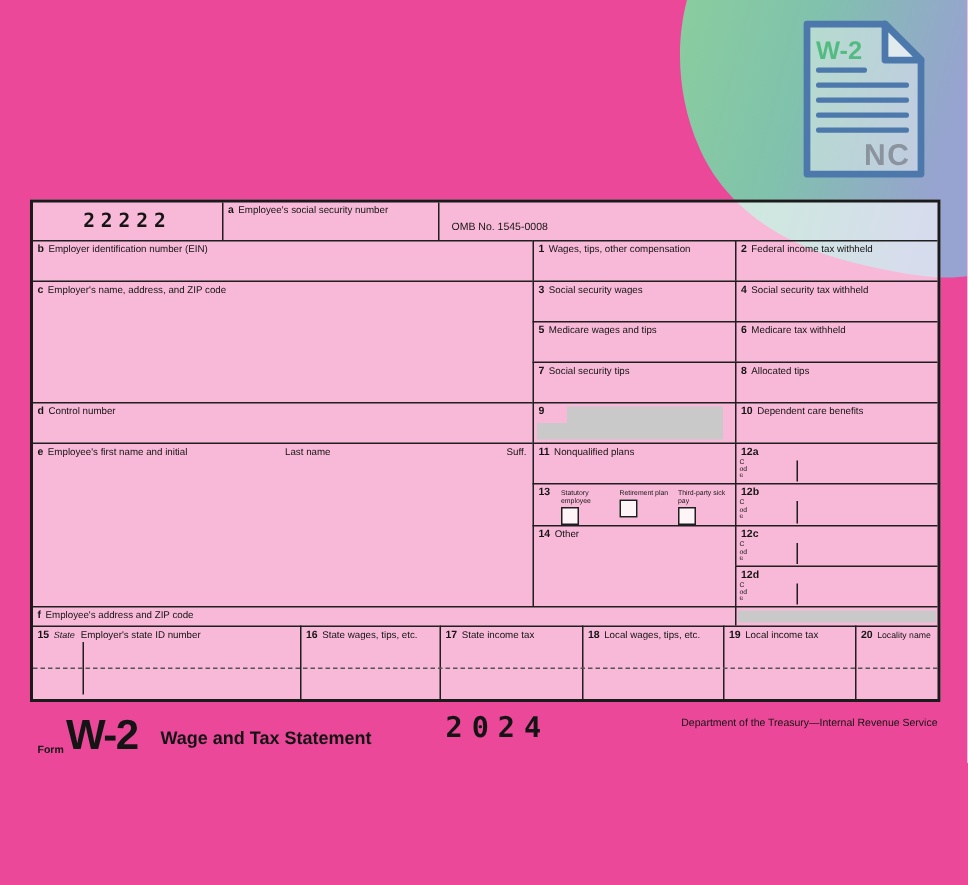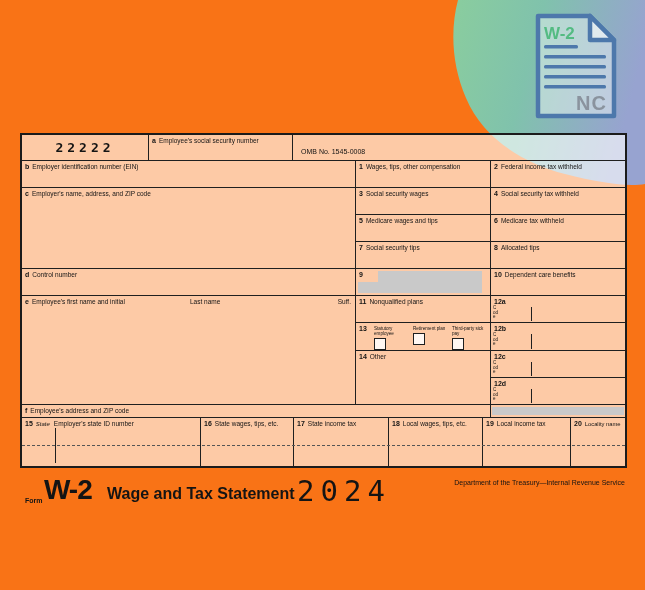--- a/index.html
+++ b/index.html
@@ -1,16 +1,16 @@
 <!DOCTYPE html>
 <html><head>
 <meta charset="utf-8">
 <style>
   html,body{margin:0;padding:0;background:#ffffff;}
-  .page{position:relative;width:645px;height:590px;background:#f97316;overflow:hidden;
+  .page{position:relative;width:645px;height:590px;background:#ec4899;overflow:hidden;
         font-family:"Liberation Sans",sans-serif;color:#141414;}
   svg{display:block;}
 
   
   .w2form{position:absolute;left:20px;top:133px;width:607px;height:335px;
           border:2px solid #1b1b1b;background:rgba(255,255,255,0.62);box-sizing:border-box;}
   .cell{position:absolute;box-sizing:border-box;}
   .bt{border-top:1px solid #1f1f1f;}
   .bl{border-left:1px solid #1f1f1f;}
   .lab{position:absolute;left:3px;top:2px;font-size:6.5px;line-height:7px;white-space:nowrap;}
@@ -29,23 +29,23 @@
   .ital{font-style:italic;font-size:6px;margin-right:4px;}
 
   
   .ocr{font-family:"DejaVu Sans Mono",monospace;font-weight:600;}
   .ctrl{position:absolute;left:0;top:0;width:126px;height:25px;text-align:center;
         font-size:13px;letter-spacing:4px;padding-top:5px;box-sizing:border-box;}
 
   
   .ft-form{position:absolute;left:25px;top:497px;font-size:7px;font-weight:bold;}
   .ft-w2{position:absolute;left:44px;top:474px;font-size:28px;font-weight:800;letter-spacing:-1px;}
-  .ft-title{position:absolute;left:107px;top:485px;font-size:16px;font-weight:bold;}
+  .ft-title{position:absolute;left:107px;top:485px;font-size:12px;font-weight:bold;}
   .ft-copy{position:absolute;left:22px;top:503px;font-size:8.5px;font-weight:bold;}
-  .ft-year{position:absolute;left:297px;top:474px;font-size:29px;letter-spacing:6px;font-weight:400;}
+  .ft-year{position:absolute;left:297px;top:474px;font-size:19px;letter-spacing:6px;font-weight:700;}
   .ft-dept{position:absolute;left:355px;top:479px;width:270px;font-size:7px;text-align:right;}
 </style>
 </head>
 <body>
 
 <div class="page">
 
   <svg width="645" height="200" style="position:absolute;left:0;top:0;">
     <defs>
       <linearGradient id="blobg" x1="0%" y1="0%" x2="100%" y2="25%">

